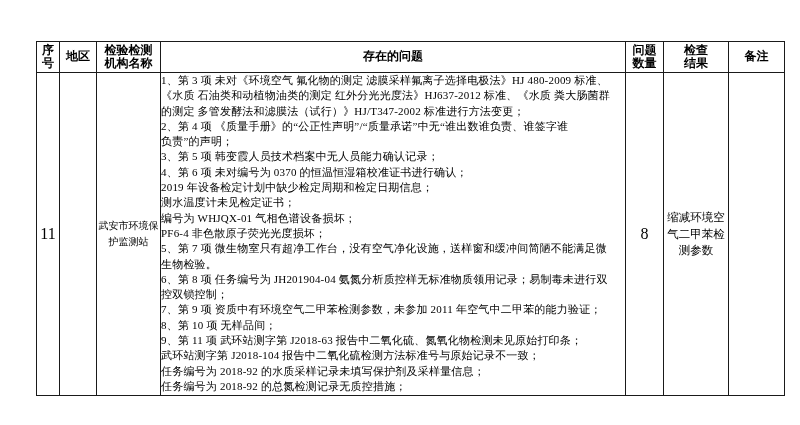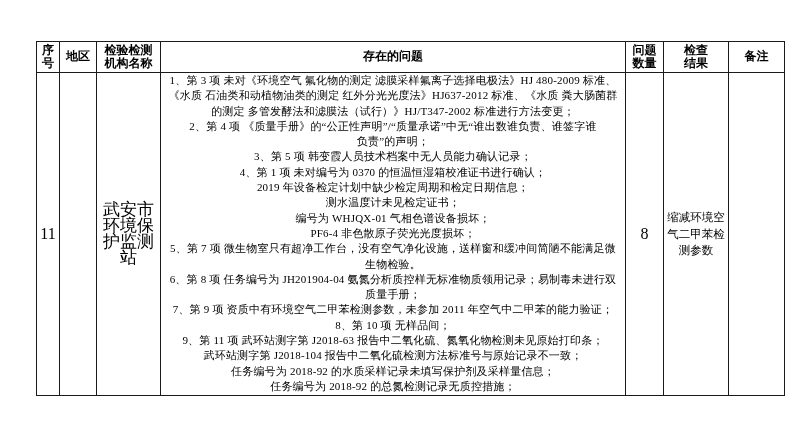--- a/index.html
+++ b/index.html
@@ -36,35 +36,34 @@
   }
   tr.body-row { height: 323px; }
   td.vcenter {
     text-align: center;
     vertical-align: middle;
     font-size: 16px;
   }
   td.org-cell {
     vertical-align: middle;
     text-align: center;
-    font-size: 17px;
+    font-size: 10px;
     line-height: 16px;
     padding: 0 7px;
   }
   td.problems-cell {
     vertical-align: top;
     padding: 3px 4px 0 7px;
   }
   .pline {
     font-size: 11px;
     line-height: 15.3px;
     white-space: pre;
     overflow: hidden;
     letter-spacing: 0.2px;
-    text-align: center;
   }
   td.result-cell {
     vertical-align: middle;
     text-align: center;
     font-size: 11.5px;
     line-height: 16.5px;
     padding: 0 6px;
   }
 </style>
 </head>
@@ -100,29 +99,29 @@
       <td class="vcenter"></td>
       <td class="org-cell">武安市环境保护监测站</td>
       <td class="problems-cell">
         <div>
               <div class="pline">1、第 3 项 未对《环境空气 氟化物的测定 滤膜采样氟离子选择电极法》HJ 480-2009 标准、</div>
               <div class="pline">《水质 石油类和动植物油类的测定 红外分光光度法》HJ637-2012 标准、《水质 粪大肠菌群</div>
               <div class="pline">的测定 多管发酵法和滤膜法（试行）》HJ/T347-2002 标准进行方法变更；</div>
               <div class="pline">2、第 4 项 《质量手册》的“公正性声明”/“质量承诺”中无“谁出数谁负责、谁签字谁</div>
               <div class="pline">负责”的声明；</div>
               <div class="pline">3、第 5 项 韩变霞人员技术档案中无人员能力确认记录；</div>
-              <div class="pline">4、第 1 项 未对编号为 0370 的恒温恒湿箱校准证书进行确认；</div>
+              <div class="pline">4、第 6 项 未对编号为 0370 的恒温恒湿箱校准证书进行确认；</div>
               <div class="pline">2019 年设备检定计划中缺少检定周期和检定日期信息；</div>
               <div class="pline">测水温度计未见检定证书；</div>
               <div class="pline">编号为 WHJQX-01 气相色谱设备损坏；</div>
               <div class="pline">PF6-4 非色散原子荧光光度损坏；</div>
               <div class="pline">5、第 7 项 微生物室只有超净工作台，没有空气净化设施，送样窗和缓冲间简陋不能满足微</div>
               <div class="pline">生物检验。</div>
               <div class="pline">6、第 8 项 任务编号为 JH201904-04 氨氮分析质控样无标准物质领用记录；易制毒未进行双</div>
-              <div class="pline">质量手册；</div>
+              <div class="pline">控双锁控制；</div>
               <div class="pline">7、第 9 项 资质中有环境空气二甲苯检测参数，未参加 2011 年空气中二甲苯的能力验证；</div>
               <div class="pline">8、第 10 项 无样品间；</div>
               <div class="pline">9、第 11 项 武环站测字第 J2018-63 报告中二氧化硫、氮氧化物检测未见原始打印条；</div>
               <div class="pline">武环站测字第 J2018-104 报告中二氧化硫检测方法标准号与原始记录不一致；</div>
               <div class="pline">任务编号为 2018-92 的水质采样记录未填写保护剂及采样量信息；</div>
               <div class="pline">任务编号为 2018-92 的总氮检测记录无质控措施；</div>
             </div>
       </td>
       <td class="vcenter">8</td>
       <td class="result-cell">缩减环境空气二甲苯检测参数</td>

